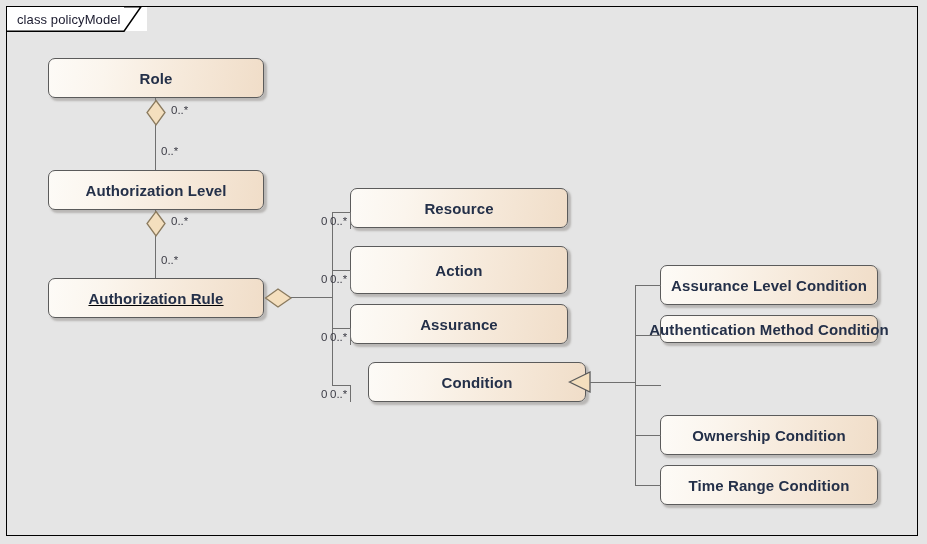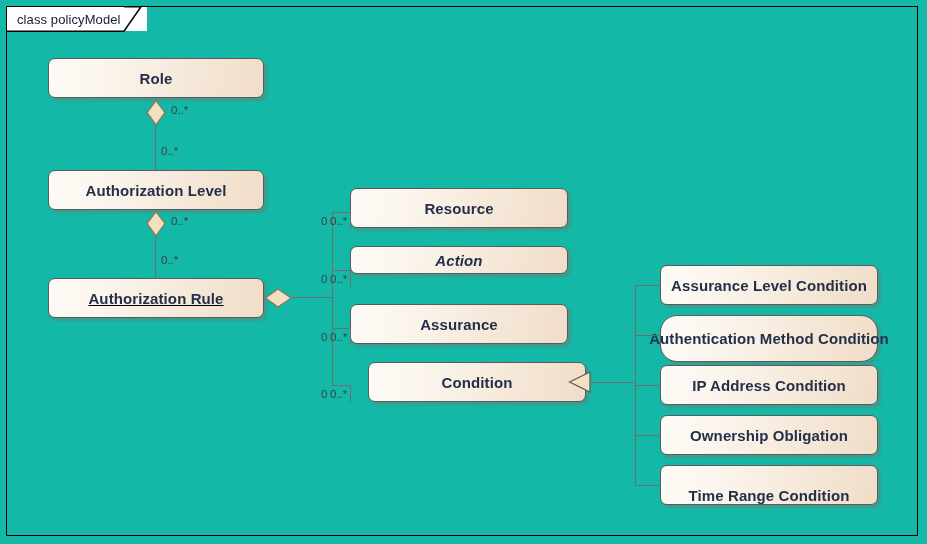--- a/index.html
+++ b/index.html
@@ -5,21 +5,21 @@
   html, body {
     margin: 0;
     padding: 0;
     background: #ffffff;
     font-family: "Liberation Sans", sans-serif;
   }
   #canvas {
     position: relative;
     width: 927px;
     height: 544px;
-    background: #14b8a6;
+    background: #e5e5e5;
     overflow: hidden;
   }
   
   #frame {
     position: absolute;
     left: 6px;
     top: 6px;
     width: 912px;
     height: 530px;
     border: 1.5px solid #000000;
@@ -106,49 +106,46 @@
   </div>
 
   <div class="cls" style="left:48px; top:278px; width:216px; height:40px;text-decoration:underline;">
     <span class="nm">Authorization Rule</span>
   </div>
 
   <div class="cls" style="left:350px; top:188px; width:218px; height:40px;">
     <span class="nm">Resource</span>
   </div>
 
-  <div class="cls" style="left:350px; top:246px; width:218px; height:28px;font-style:italic;">
+  <div class="cls" style="left:350px; top:246px; width:218px; height:48px;">
     <span class="nm">Action</span>
   </div>
 
   <div class="cls" style="left:350px; top:304px; width:218px; height:40px;">
     <span class="nm">Assurance</span>
   </div>
 
   <div class="cls" style="left:368px; top:362px; width:218px; height:40px;justify-content:center;">
     <span class="nm">Condition</span>
   </div>
 
   <div class="cls" style="left:660px; top:265px; width:218px; height:40px;text-align:center;">
     <span class="nm">Assurance Level Condition</span>
   </div>
 
-  <div class="cls" style="left:660px; top:315px; width:218px; height:47px;border-radius:17px;">
+  <div class="cls" style="left:660px; top:315px; width:218px; height:28px;">
     <span class="nm">Authentication Method Condition</span>
   </div>
 
-  <div class="cls" style="left:660px; top:365px; width:218px; height:40px;">
-    <span class="nm">IP Address Condition</span>
-  </div>
 
   <div class="cls" style="left:660px; top:415px; width:218px; height:40px;">
-    <span class="nm">Ownership Obligation</span>
-  </div>
-
-  <div class="cls" style="left:660px; top:465px; width:218px; height:40px;align-items:flex-end;">
+    <span class="nm">Ownership Condition</span>
+  </div>
+
+  <div class="cls" style="left:660px; top:465px; width:218px; height:40px;">
     <span class="nm">Time Range Condition</span>
   </div>
 
   <div class="ln lnv" style="left:155px; top:98px; height:72px;"></div>
   <svg class="shape" style="left:145px; top:99px;" width="22" height="28">
     <polygon points="11,1.5 20,13.5 11,26 2,13.5" fill="#f4dfbe" stroke="#8a7a5e" stroke-width="1.3"></polygon>
   </svg>
   <div class="mult" style="left:171px; top:104px;">0..*</div>
   <div class="mult" style="left:161px; top:145px;">0..*</div>
 

